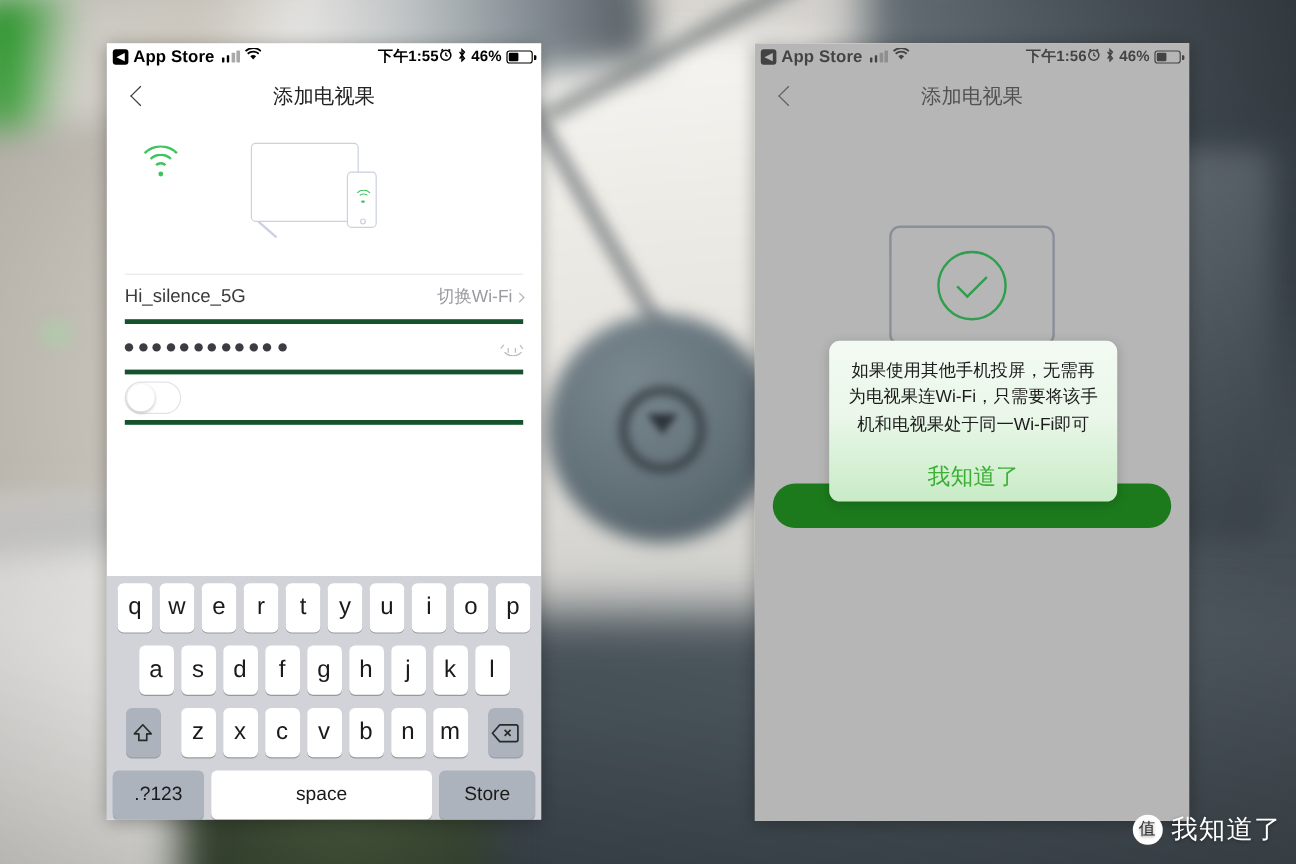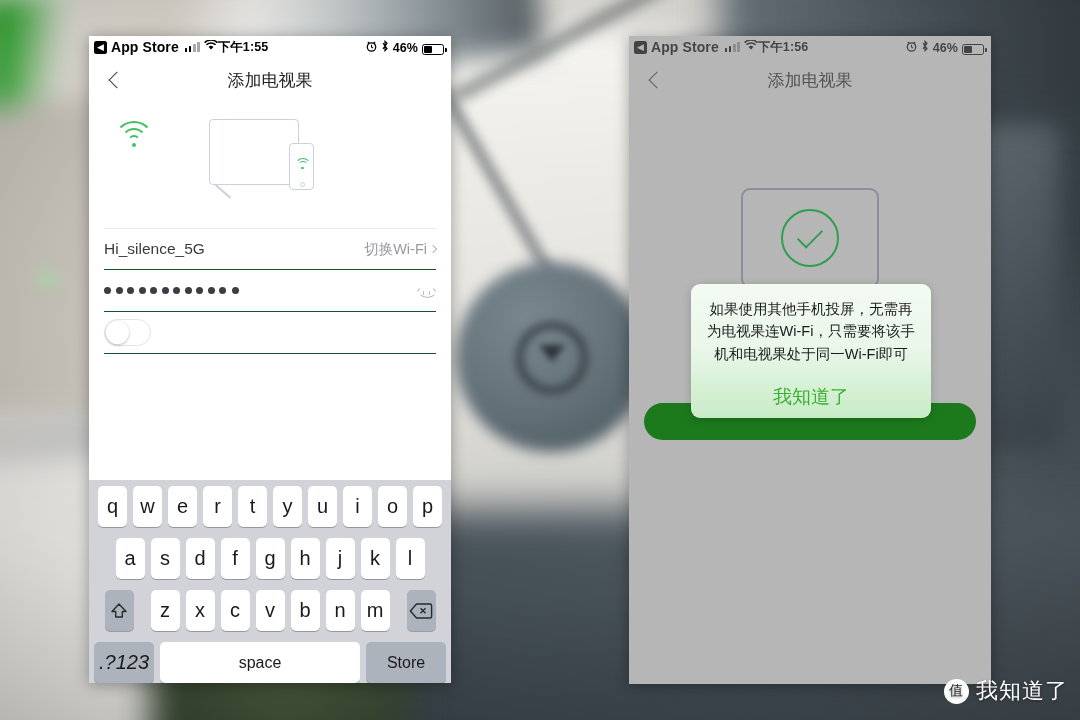--- a/index.html
+++ b/index.html
@@ -108,22 +108,22 @@
   .sb-backchip {
     width:13px; height:13px; background:#000; border-radius:2.5px;
     display:flex; align-items:center; justify-content:center;
     color:#fff; font-size:9px; line-height:1;
   }
   .sb-appname { font-size:14px; font-weight:600; }
   .sb-bars { display:flex; align-items:flex-end; gap:1.5px; height:9px; margin-left:2px; }
   .sb-bars i { width:2.6px; background:#000; border-radius:.5px; display:block; }
   .sb-bars i:nth-child(1){height:4px;} .sb-bars i:nth-child(2){height:6px;}
   .sb-bars i:nth-child(3){height:8px;background:#a9a9a9;} .sb-bars i:nth-child(4){height:9.5px;background:#a9a9a9;}
-  .sb-center { flex:1; text-align:left; font-size:12.5px; font-weight:bold; }
-  .sb-right { display:flex; align-items:flex-end; gap:4px; flex:0 0 auto; }
+  .sb-center { flex:1; text-align:right; font-size:12.5px; font-weight:bold; }
+  .sb-right { display:flex; align-items:center; gap:4px; flex:0 0 auto; }
   .sb-batt {
     width:22px; height:11px; border:1.3px solid #000; border-radius:2.6px;
     position:relative; padding:1px;
   }
   .sb-batt::after {
     content:""; position:absolute; right:-3.5px; top:3px; width:2px; height:4px;
     background:#000; border-radius:0 1px 1px 0;
   }
   .sb-batt i { display:block; height:100%; width:46%; background:#000; border-radius:1px; }
 
@@ -170,21 +170,21 @@
   .wifi-big i:nth-child(3){ width:13px; height:13px; top:14px; }
   .wifi-big b { width:4px; height:4px; margin-left:-2px; top:22px; }
   .wifi-sm { position:absolute; left:5px; top:14px; width:15px; height:11px; }
   .wifi-sm i:nth-child(1){ width:16px; height:16px; top:0; border-width:1.6px; }
   .wifi-sm i:nth-child(2){ width:10px; height:10px; top:3px; border-width:1.6px; }
   .wifi-sm b { width:2.6px; height:2.6px; margin-left:-1.3px; top:8.5px; }
 
   
   .row {
     height:42px; margin:0 15px; display:flex; align-items:center;
-    border-bottom:1px solid #14532d;
+    border-bottom:4px solid #14532d;
   }
   .row.first { border-top:1px solid #e9e9ea; }
   .row-label { font-size:15.5px; color:#3a3a3c; flex:1; }
   .row-action {
     font-size:14.5px; color:#9a9a9f; display:flex; align-items:center; gap:3px; cursor:pointer;
   }
   .chev-r {
     width:6px; height:6px; border-top:1.4px solid #b5b5ba; border-right:1.4px solid #b5b5ba;
     transform:rotate(45deg);
   }
@@ -235,21 +235,21 @@
   }
   .kb-row.r1 .key { width:29px; }
   .kb-row.r2 { padding:0 19px; }
   .kb-row.r2 .key { width:29px; }
   .kb-row.r3 .key { width:29px; }
   .key.fn { background:#adb3bd; box-shadow:0 1px 0 rgba(0,0,0,.26); }
   .key.shift, .key.del { width:41px; }
   .kb-row.r3 { gap:6px; }
   .kb-row.r3 .mid { display:flex; gap:6px; margin:0 11px; }
   .kb-row.r4 { margin-bottom:0; padding:0 5px; }
-  .key.num { width:60px; font-size:20px;font-style:italic; }
+  .key.num { width:76px; font-size:16px; }
   .key.space { flex:1; font-size:16px; }
   .key.next { width:80px; font-size:16px; }
 
   
   .dim { position:absolute; inset:0; background:rgba(122,122,122,.55); }
   .tvcard {
     position:absolute; left:112px; top:152px; width:138px; height:100px;
     border:2px solid #8b8f98; border-radius:9px;
   }
   .check-circle {

